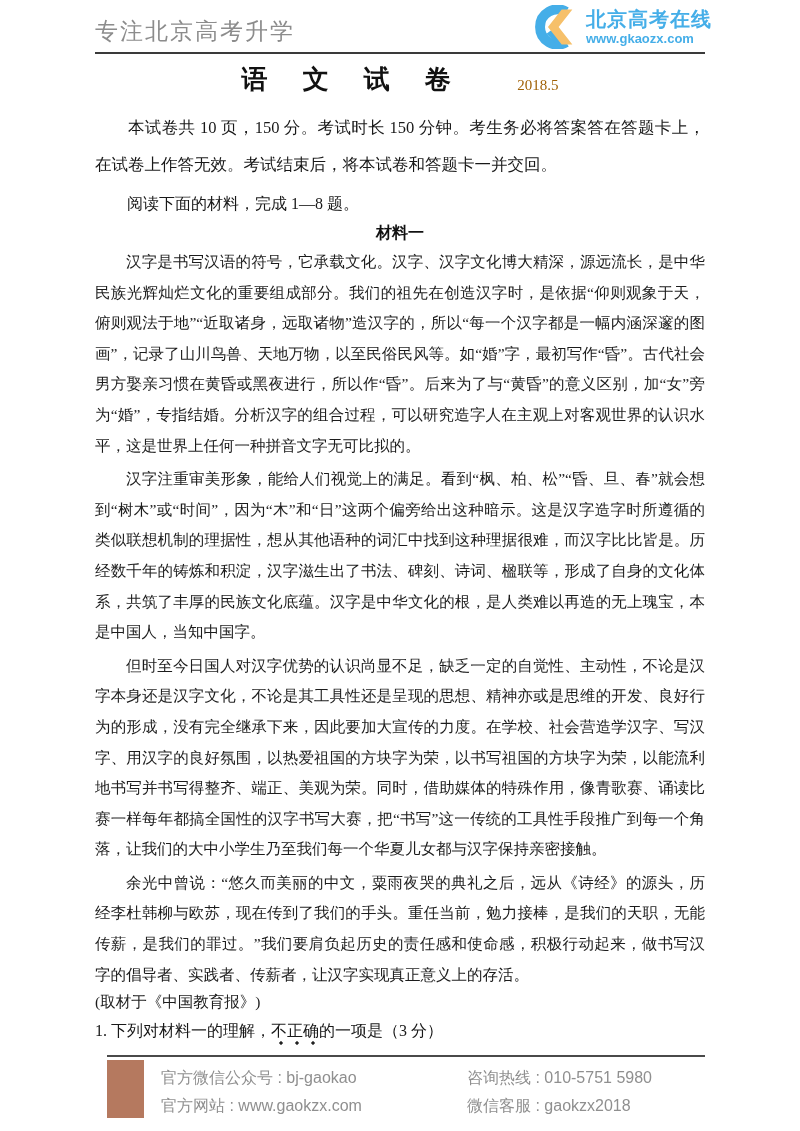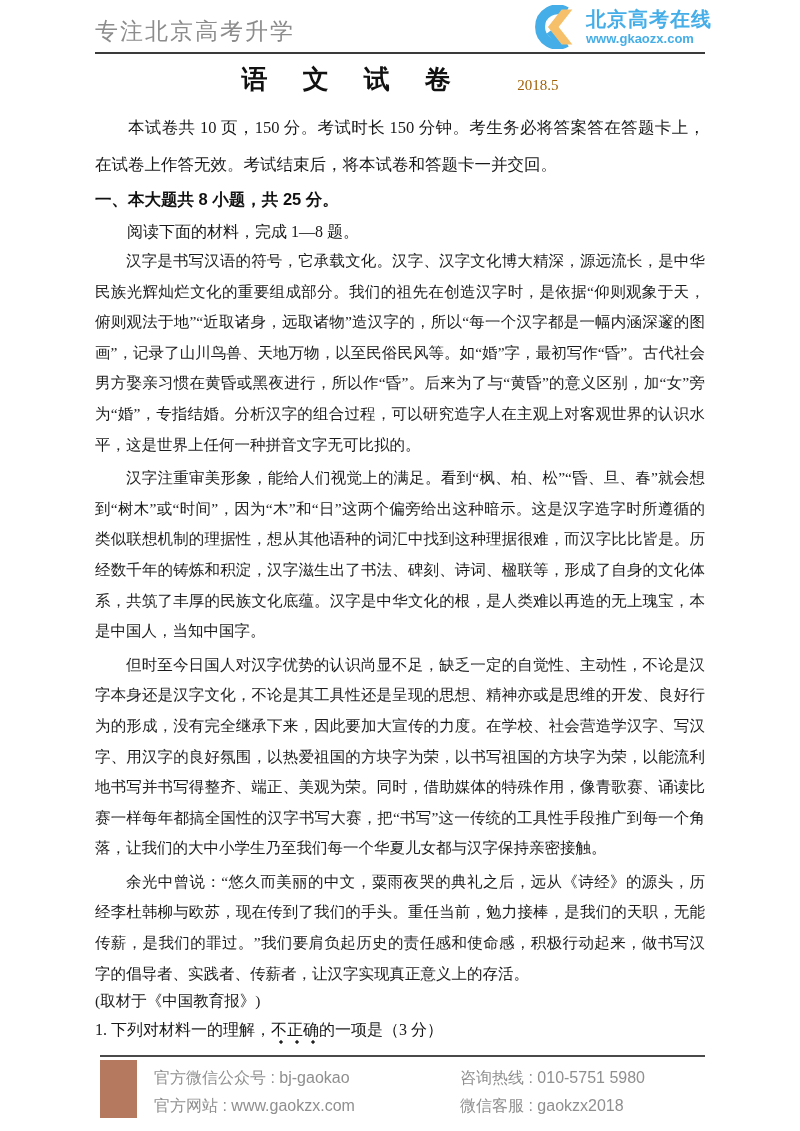--- a/index.html
+++ b/index.html
@@ -83,21 +83,21 @@
   .question { font-size: 16px; color: #181818; margin-top: 8px; }
   .em-dots {
     padding-bottom: 7px;
     background-image: radial-gradient(circle, #222 1.4px, rgba(0,0,0,0) 1.9px);
     background-size: 16px 6px;
     background-repeat: repeat-x;
     background-position: 2px bottom;
   }
 
   
-  .footer { position: absolute; left: 5px; right: 0; top: 1055px; }
+  .footer { position: absolute; left: 12px; right: 0; top: 1055px; }
   .footer-rule { margin: 0 95px; border-top: 2px solid #4a4a4a; }
   .footer-body { display: flex; margin: 3px 95px 0 95px; align-items: stretch; }
   .footer-accent { width: 37px; height: 58px; background: #b5795f; flex: 0 0 37px; }
   .footer-col {
     font-family: "Liberation Sans", "DejaVu Sans", sans-serif;
     font-size: 16px; color: #8f8f8f; line-height: 28px;
     padding-top: 4px;
   }
   .footer-col.left { margin-left: 17px; width: 306px; }
   .footer-col.right { }
@@ -125,24 +125,24 @@
 
   <main class="main">
 
     <div class="subtitle-row">
       <h2 class="exam-subtitle">语 文 试 卷</h2>
       <span class="exam-date">2018.5</span>
     </div>
 
     <p class="intro">本试卷共 10 页，150 分。考试时长 150 分钟。考生务必将答案答在答题卡上，在试卷上作答无效。考试结束后，将本试卷和答题卡一并交回。</p>
 
-    <p class="section-heading">一、本大题共 8 小题，共 25 分。</p>
 
     <p class="instruction">阅读下面的材料，完成 1—8 题。</p>
 
+    <p class="material-heading">材料一</p>
 
     <p class="material">汉字是书写汉语的符号，它承载文化。汉字、汉字文化博大精深，源远流长，是中华民族光辉灿烂文化的重要组成部分。我们的祖先在创造汉字时，是依据“仰则观象于天，俯则观法于地”“近取诸身，远取诸物”造汉字的，所以“每一个汉字都是一幅内涵深邃的图画”，记录了山川鸟兽、天地万物，以至民俗民风等。如“婚”字，最初写作“昏”。古代社会男方娶亲习惯在黄昏或黑夜进行，所以作“昏”。后来为了与“黄昏”的意义区别，加“女”旁为“婚”，专指结婚。分析汉字的组合过程，可以研究造字人在主观上对客观世界的认识水平，这是世界上任何一种拼音文字无可比拟的。</p>
     <p class="material">汉字注重审美形象，能给人们视觉上的满足。看到“枫、柏、松”“昏、旦、春”就会想到“树木”或“时间”，因为“木”和“日”这两个偏旁给出这种暗示。这是汉字造字时所遵循的类似联想机制的理据性，想从其他语种的词汇中找到这种理据很难，而汉字比比皆是。历经数千年的铸炼和积淀，汉字滋生出了书法、碑刻、诗词、楹联等，形成了自身的文化体系，共筑了丰厚的民族文化底蕴。汉字是中华文化的根，是人类难以再造的无上瑰宝，本是中国人，当知中国字。</p>
     <p class="material">但时至今日国人对汉字优势的认识尚显不足，缺乏一定的自觉性、主动性，不论是汉字本身还是汉字文化，不论是其工具性还是呈现的思想、精神亦或是思维的开发、良好行为的形成，没有完全继承下来，因此要加大宣传的力度。在学校、社会营造学汉字、写汉字、用汉字的良好氛围，以热爱祖国的方块字为荣，以书写祖国的方块字为荣，以能流利地书写并书写得整齐、端正、美观为荣。同时，借助媒体的特殊作用，像青歌赛、诵读比赛一样每年都搞全国性的汉字书写大赛，把“书写”这一传统的工具性手段推广到每一个角落，让我们的大中小学生乃至我们每一个华夏儿女都与汉字保持亲密接触。</p>
     <p class="material">余光中曾说：“悠久而美丽的中文，粟雨夜哭的典礼之后，远从《诗经》的源头，历经李杜韩柳与欧苏，现在传到了我们的手头。重任当前，勉力接棒，是我们的天职，无能传薪，是我们的罪过。”我们要肩负起历史的责任感和使命感，积极行动起来，做书写汉字的倡导者、实践者、传薪者，让汉字实现真正意义上的存活。</p>
 
     <p class="attribution">(取材于《中国教育报》)</p>
 
     <p class="question"><span>1. 下列对材料一的理解，</span><span class="em-dots">不正确</span><span>的一项是（3 分）</span></p>
   </main>

